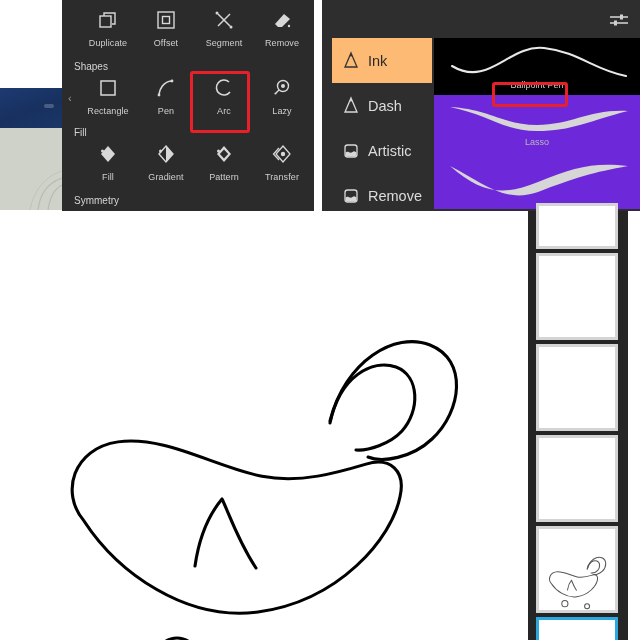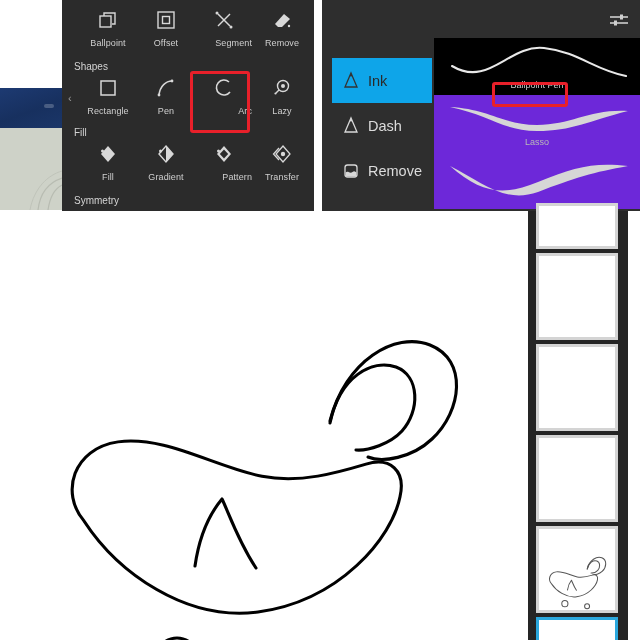--- a/index.html
+++ b/index.html
@@ -25,38 +25,38 @@
                 background: #2b2b2b; }
   .tool-row { position: absolute; left: 0; width: 252px; height: 66px; }
   .tool-row.r1 { top: 2px; }
   .tool-row.r2 { top: 70px; }
   .tool-row.r3 { top: 136px; }
   .tool-cell { position: absolute; width: 56px; height: 66px; text-align: center; }
   .tool-cell .ic { height: 36px; display: flex; align-items: center; justify-content: center; }
   .tool-cell .lb { font-size: 9px; color: #cfcfcf; letter-spacing: .1px; line-height: 11px; }
   .tool-cell.c0 { left: 18px; }
   .tool-cell.c1 { left: 76px; }
-  .tool-cell.c2 { left: 134px; text-align: right; }
+  .tool-cell.c2 { left: 134px; }
   .tool-cell.c3 { left: 192px; }
   .sec-head { position: absolute; left: 12px; font-size: 10px; color: #d4d4d4; }
   .sec-shapes { top: 61px; }
   .sec-paint  { top: 127px; }
   .sec-symm   { top: 195px; }
   .back-chev { position: absolute; left: 6px; top: 92px; font-size: 11px; color: #9a9a9a; }
   .hl-box { position: absolute; border: 3px solid #e8202a; border-radius: 3px; pointer-events: none; }
   .hl-lazy { left: 190px; top: 71px; width: 60px; height: 62px; }
 
   
   .brush-panel { position: absolute; left: 322px; top: 0; width: 318px; height: 211px;
                  background: #2e2e2e; }
   .brush-top { position: absolute; left: 0; top: 0; width: 318px; height: 38px; background:#2e2e2e; }
   .settings-btn { position: absolute; right: 10px; top: 10px; width: 22px; height: 20px; }
   .cat-col { position: absolute; left: 10px; top: 38px; width: 100px; height: 173px; }
   .cat-item { position: relative; height: 45px; display: flex; align-items: center; padding-left: 7px; }
-  .cat-item.sel { background: #0ea5e9; margin-top: 20px; }
+  .cat-item.sel { background: #fdba74; }
   .cat-item .ci { width: 24px; display:flex; align-items:center; justify-content:center; }
   .cat-item .cl { font-size: 14.5px; color: #dcdcdc; margin-left: 5px; }
   .cat-item.sel .cl { color: #2a2a2a; }
   .brush-list { position: absolute; left: 112px; top: 38px; width: 206px; height: 173px; }
   .brush-item { position: relative; width: 206px; height: 57px; background:#6d28d9; }
   .brush-item.sel { background: #000000; }
   .brush-item svg { position: absolute; left: 0; top: 0; }
   .brush-name { position: absolute; left: 0; bottom: 5px; width: 206px; text-align: center;
                 font-size: 9px; color: #b9b9b9; }
   .brush-item.sel .brush-name { color: #c9c9c9; }
@@ -95,21 +95,21 @@
     <div class="back-chev">‹</div>
 
     <div class="tool-row r1">
       <div class="tool-cell c0">
         <div class="ic">
           <svg width="24" height="24" viewBox="0 0 24 24" fill="none" stroke="#d8d8d8" stroke-width="1.4">
             <rect x="4" y="8" width="11" height="11"></rect>
             <polyline points="8,8 8,5 19,5 19,16 16,16"></polyline>
           </svg>
         </div>
-        <div class="lb">Ballpoint</div>
+        <div class="lb">Duplicate</div>
       </div>
       <div class="tool-cell c1">
         <div class="ic">
           <svg width="24" height="24" viewBox="0 0 24 24" fill="none" stroke="#d8d8d8" stroke-width="1.4">
             <rect x="4" y="4" width="16" height="16"></rect>
             <rect x="8.5" y="8.5" width="7" height="7"></rect>
           </svg>
         </div>
         <div class="lb">Offset</div>
       </div>
@@ -249,20 +249,29 @@
         <span class="cl">Ink</span>
       </div>
       <div class="cat-item">
         <span class="ci">
           <svg width="18" height="20" viewBox="0 0 18 20" fill="none" stroke="#d8d8d8" stroke-width="1.3">
             <path d="M9 2 L15 16 L3 16 Z"></path>
             <circle cx="9" cy="4.5" r="1.1" fill="#d8d8d8" stroke="none"></circle>
           </svg>
         </span>
         <span class="cl">Dash</span>
+      </div>
+      <div class="cat-item">
+        <span class="ci">
+          <svg width="18" height="18" viewBox="0 0 18 18" fill="none" stroke="#d8d8d8" stroke-width="1.3">
+            <rect x="3" y="3" width="12" height="12" rx="2.5"></rect>
+            <path d="M3.6 10.5 C 6 8.5, 8 12, 10.5 10 C 12.5 8.5, 13.5 10, 14.4 10.5 L14.4 12.5 C14.4 13.8 13.5 14.4 12.5 14.4 L5.5 14.4 C4.5 14.4 3.6 13.8 3.6 12.5 Z" fill="#d8d8d8" stroke="none"></path>
+          </svg>
+        </span>
+        <span class="cl">Artistic</span>
       </div>
       <div class="cat-item">
         <span class="ci">
           <svg width="18" height="18" viewBox="0 0 18 18" fill="none" stroke="#d8d8d8" stroke-width="1.3">
             <rect x="3" y="3" width="12" height="12" rx="2.5"></rect>
             <path d="M3.6 10.5 C 6 8.5, 8 12, 10.5 10 C 12.5 8.5, 13.5 10, 14.4 10.5 L14.4 12.5 C14.4 13.8 13.5 14.4 12.5 14.4 L5.5 14.4 C4.5 14.4 3.6 13.8 3.6 12.5 Z" fill="#d8d8d8" stroke="none"></path>
           </svg>
         </span>
         <span class="cl">Remove</span>
       </div>

